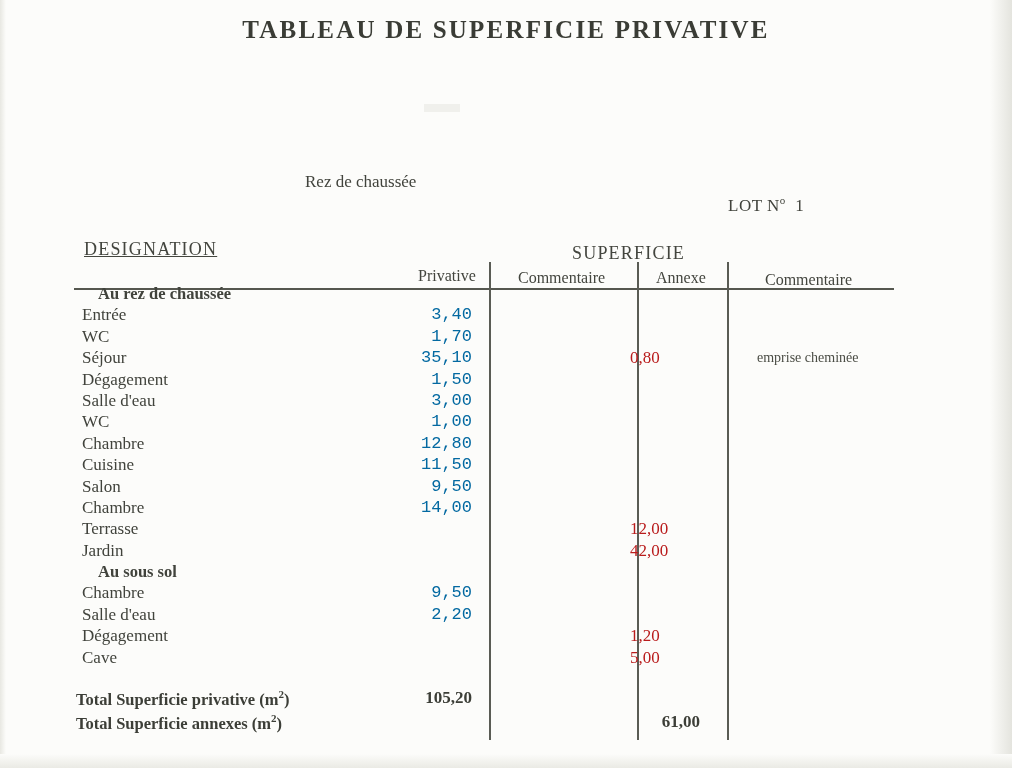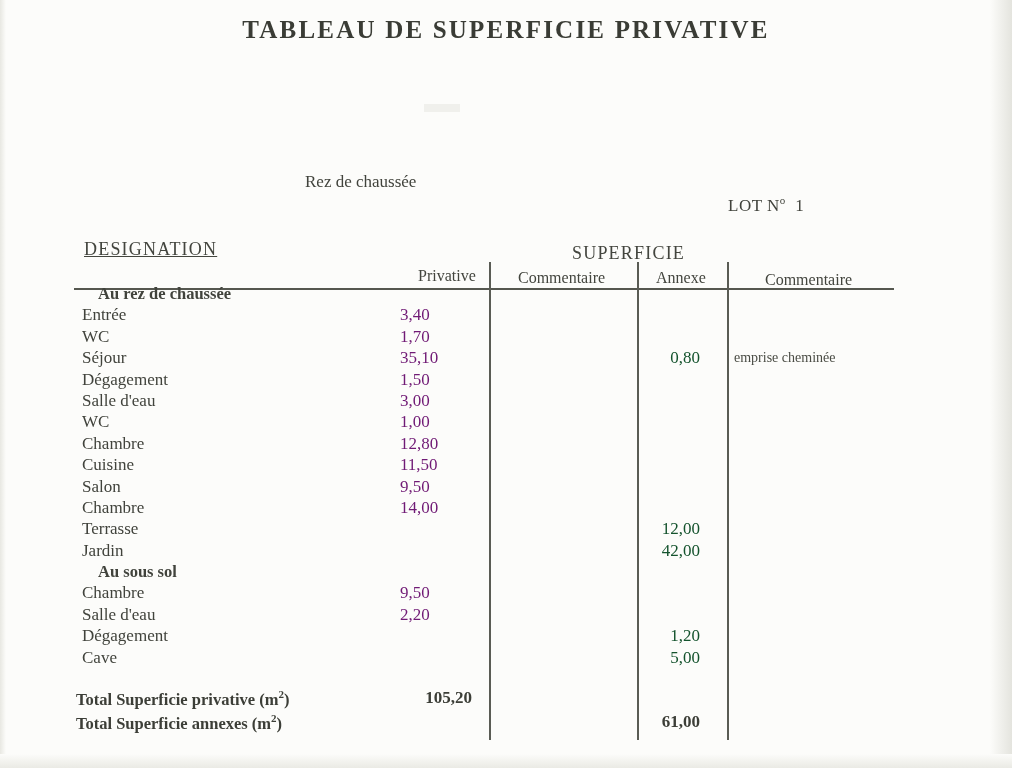--- a/index.html
+++ b/index.html
@@ -159,44 +159,45 @@
   }
   .cell-desig.indent {
     left: 98px;
     font-weight: bold;
     font-size: 16.5px;
   }
   .cell-priv {
     position: absolute;
     left: 400px;
     width: 72px;
-    text-align: left;
-    top: 0;
-    font-size: 17px;
-    color: #701a75;
+    text-align: right;
+    top: 0;
+    font-size: 17px;
+    color: #0369a1;
+    font-family: Liberation Mono, monospace;
   }
   .cell-com1 {
     position: absolute;
     left: 500px;
     top: 0;
     font-size: 15px;
     color: #41433c;
   }
   .cell-annexe {
     position: absolute;
     left: 630px;
     width: 70px;
-    text-align: right;
-    top: 0;
-    font-size: 17px;
-    color: #14532d;
+    text-align: left;
+    top: 0;
+    font-size: 17px;
+    color: #b91c1c;
   }
   .cell-com2 {
     position: absolute;
-    left: 734px;
+    left: 757px;
     top: 2px;
     font-size: 14px;
     color: #4a4c44;
     white-space: nowrap;
   }
 
   .totals {
     position: absolute;
     left: 0;
     top: 688px;

